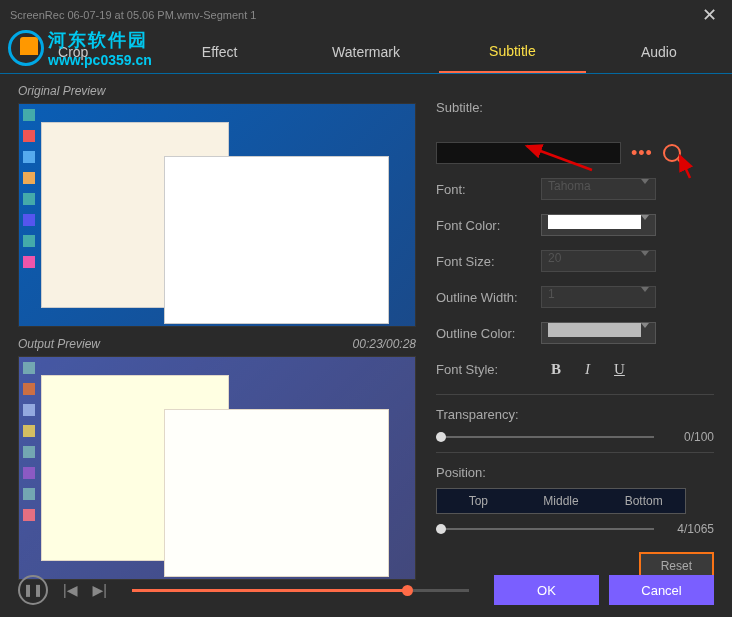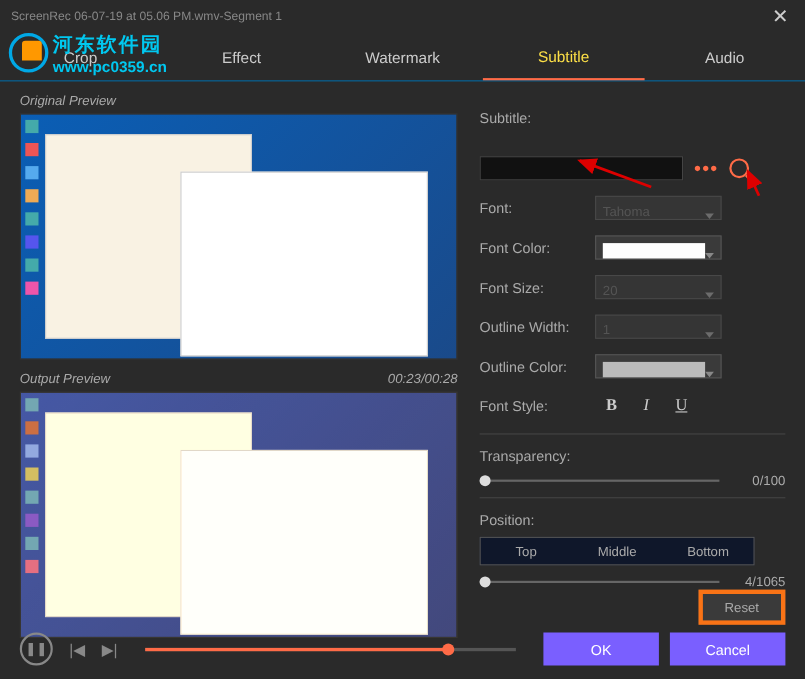--- a/index.html
+++ b/index.html
@@ -25,40 +25,40 @@
 .w2 { left:145px; top:52px; width:225px; height:168px; background:#fff;}
 .desktop-icons { position:absolute; left:2px; top:2px; width:20px; height:218px;}
 .di { width:12px; height:12px; margin:3px 2px; background:#4aa; display:inline-block;}
 .right-panel { flex: 1; padding-top: 12px; }
 .form-row { display: flex; align-items: center; margin-bottom: 14px; height: 22px; }
 .form-label { width: 105px; color: #aaa; font-size: 13px; }
 .subtitle-input { width: 185px; height: 22px; background: #111; border: 1px solid #444; }
 .browse-btn { color: #ff6b47; font-size: 18px; margin-left: 10px; cursor: pointer; letter-spacing:1px;}
 .search-icn { width:18px; height:18px; border:2px solid #ff6b47; border-radius:50%; margin-left:10px; position:relative; cursor:pointer;}
 .search-icn::after { content:''; position:absolute; width:7px; height:2px; background:#ff6b47; bottom:-3px; right:-5px; transform:rotate(45deg);}
-.dropdown { width: 115px; height: 22px; background: #3a3a3a; border: 1px solid #555; display: flex; align-items: flex-end; padding: 0 6px; justify-content: space-between; color: #888; font-size: 12px;}
+.dropdown { width: 115px; height: 22px; background: #3a3a3a; border: 1px solid #555; display: flex; align-items: flex-start; padding: 0 6px; justify-content: space-between; color: #888; font-size: 12px;}
 .dropdown.disabled { opacity:0.7; color:#666;}
 .dd-arrow { width:0; height:0; border-left:4px solid transparent; border-right:4px solid transparent; border-top:5px solid #888;}
 .color-swatch { width: 95px; height: 14px; background: #fff; }
 .color-swatch.outline { background: #bbb; }
 .style-btns { display: flex; gap: 24px; margin-left:10px;}
 .style-btn { font-size: 15px; color: #ccc; cursor: pointer; font-family: 'Times New Roman', serif;}
 .style-btn.bold { font-weight: bold; }
 .style-btn.italic { font-style: italic; }
 .style-btn.underline { text-decoration: underline; }
 .divider { border-top: 1px solid #444; margin: 8px 0 12px; }
 .slider-row { margin-bottom: 6px;}
 .slider-label { color:#aaa; font-size:13px; margin-bottom:8px; display:block;}
 .slider-wrap { display:flex; align-items:center; gap:12px;}
 .slider-track { flex:1; height:2px; background:#666; position:relative;}
 .slider-thumb { position:absolute; width:10px; height:10px; background:#ddd; border-radius:50%; top:-4px; left:0;}
 .slider-val { color:#aaa; font-size:12px; width:48px; text-align:right;}
 .pos-btns { display: flex; background: #0f172a; border:1px solid #555; width:250px; margin:8px 0;}
 .pos-btn { flex:1; text-align:center; padding:5px 0; color:#aaa; font-size:12px; cursor:pointer;}
-.reset-btn { background:#3a3a3a; border:4px solid #f97316; color:#aaa; padding:5px 20px; font-size:12px; cursor:pointer; float:right; margin-top:0;}
+.reset-btn { background:#3a3a3a; border:2px solid #f97316; color:#aaa; padding:5px 20px; font-size:12px; cursor:pointer; float:right; margin-top:16px;}
 .bottom-bar { position:absolute; bottom:0; left:0; right:0; padding:12px 18px; display:flex; align-items:center; gap:10px;}
 .play-ctrl { width:30px; height:30px; border:2px solid #888; border-radius:50%; display:flex; align-items:center; justify-content:center; cursor:pointer; color:#888;}
 .next-btn { color:#888; font-size:14px; cursor:pointer; margin-left:5px;}
 .timeline { flex:1; height:3px; background:#555; position:relative; margin:0 15px;}
 .timeline-fill { position:absolute; left:0; top:0; height:100%; width:82%; background:#ff6b47;}
 .timeline-thumb { position:absolute; right:-5px; top:-4px; width:11px; height:11px; background:#ff6b47; border-radius:50%;}
 .action-btn { width:105px; height:30px; border:none; color:#fff; font-size:13px; cursor:pointer;}
 .ok-btn { background:#7a5fff;}
 .cancel-btn { background:#7a5fff;}
 .arrow-annot { position:absolute; pointer-events:none;}

